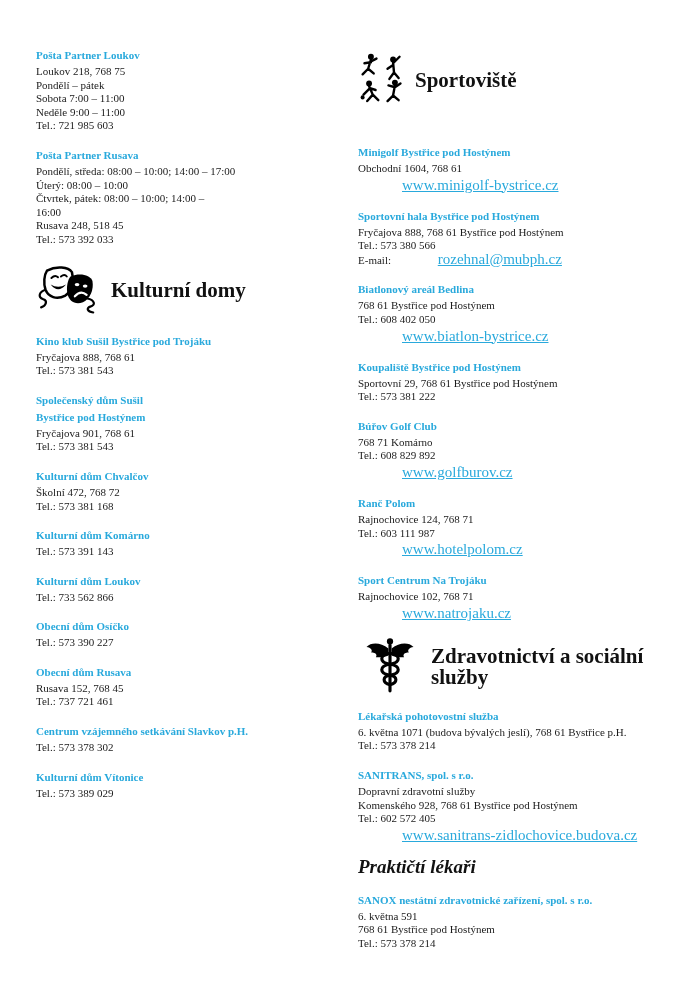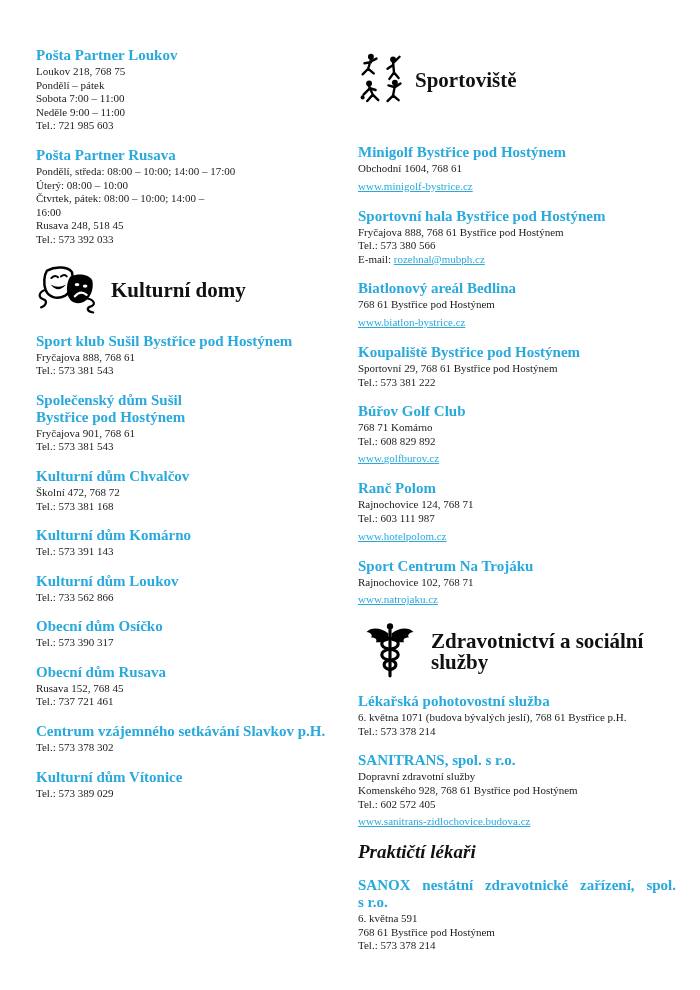--- a/index.html
+++ b/index.html
@@ -6,28 +6,28 @@
   html,body { background:#ffffff; }
   .page {
     width:700px; height:990px; background:#fff; overflow:hidden;
     font-family:"Liberation Serif","DejaVu Serif",serif; color:#1b1b1b;
   }
   .cols { display:flex; padding:47px 0 0 36px; }
   .col.left  { width:322px; }
   .col.right { width:318px; }
   .section { margin-bottom:14px; }
   .s-title {
-    color:var(--accent,#29a9dc); font-size:15px; line-height:17px;
+    color:var(--accent,#29a9dc); font-size:11px; line-height:17px;
     font-weight:bold; white-space:pre-line; margin-bottom:1px;
   }
   .s-title.justify { text-align:justify; }
   .s-line { font-size:11px; line-height:13.6px; white-space:pre-line; }
   a.link {
-    color:var(--accent,#29a9dc); font-size:11px; line-height:13.6px;
-    text-decoration:underline; cursor:pointer;
+    color:var(--accent,#29a9dc); font-size:15px; line-height:13.6px;
+    text-decoration:underline; cursor:pointer;margin-left:44px;
   }
   .group-header { display:flex; align-items:center; }
   .gh-masks   { margin:6px 0 12px; }
   .gh-sports  { margin:3px 0 34px; }
   .gh-medical { margin:2px 0 10px; }
   .gh-icon { flex:none; display:block; }
   .g-title {
     font-size:21px; line-height:21px; font-weight:bold; color:#111;
     white-space:pre-line; margin-left:9px;
   }
@@ -75,21 +75,21 @@
             <path d="M47 16 C60 10 74 14 77 22 C79 34 74 46 64 51 C53 55 45 49 43 40 C41 31 43 21 47 16 Z" fill="#000"></path>
             <ellipse cx="56" cy="27" rx="3.2" ry="2.2" fill="#fff"></ellipse>
             <ellipse cx="67" cy="29" rx="3.2" ry="2.2" fill="#fff"></ellipse>
             <path d="M53 43 q8 -9 16 -2" fill="none" stroke="#fff" stroke-width="3" stroke-linecap="round"></path>
           </svg>
         </span>
         <h2 class="g-title">Kulturní domy</h2>
       </div>
 
       <section class="section">
-        <h3 class="s-title">Sport klub Sušil Bystřice pod Hostýnem</h3>
+        <h3 class="s-title">Kino klub Sušil Bystřice pod Trojáku</h3>
         <div class="s-line">Fryčajova 888, 768 61</div>
         <div class="s-line">Tel.: 573 381 543</div>
       </section>
 
       <section class="section">
         <h3 class="s-title">Společenský dům Sušil
 Bystřice pod Hostýnem</h3>
         <div class="s-line">Fryčajova 901, 768 61</div>
         <div class="s-line">Tel.: 573 381 543</div>
       </section>
@@ -105,21 +105,21 @@
         <div class="s-line">Tel.: 573 391 143</div>
       </section>
 
       <section class="section">
         <h3 class="s-title">Kulturní dům Loukov</h3>
         <div class="s-line">Tel.: 733 562 866</div>
       </section>
 
       <section class="section">
         <h3 class="s-title">Obecní dům Osíčko</h3>
-        <div class="s-line">Tel.: 573 390 317</div>
+        <div class="s-line">Tel.: 573 390 227</div>
       </section>
 
       <section class="section">
         <h3 class="s-title">Obecní dům Rusava</h3>
         <div class="s-line">Rusava 152, 768 45</div>
         <div class="s-line">Tel.: 737 721 461</div>
       </section>
 
       <section class="section">
         <h3 class="s-title">Centrum vzájemného setkávání Slavkov p.H.</h3>
@@ -161,20 +161,21 @@
       <section class="section">
         <h3 class="s-title">Sportovní hala Bystřice pod Hostýnem</h3>
         <div class="s-line">Fryčajova 888, 768 61 Bystřice pod Hostýnem</div>
         <div class="s-line">Tel.: 573 380 566</div>
         <div class="s-line"><span>E-mail: </span><a class="link">rozehnal@mubph.cz</a></div>
       </section>
 
       <section class="section">
         <h3 class="s-title">Biatlonový areál Bedlina</h3>
         <div class="s-line">768 61 Bystřice pod Hostýnem</div>
+        <div class="s-line">Tel.: 608 402 050</div>
         <div><a class="link">www.biatlon-bystrice.cz</a></div>
       </section>
 
       <section class="section">
         <h3 class="s-title">Koupaliště Bystřice pod Hostýnem</h3>
         <div class="s-line">Sportovní 29, 768 61 Bystřice pod Hostýnem</div>
         <div class="s-line">Tel.: 573 381 222</div>
       </section>
 
       <section class="section">

